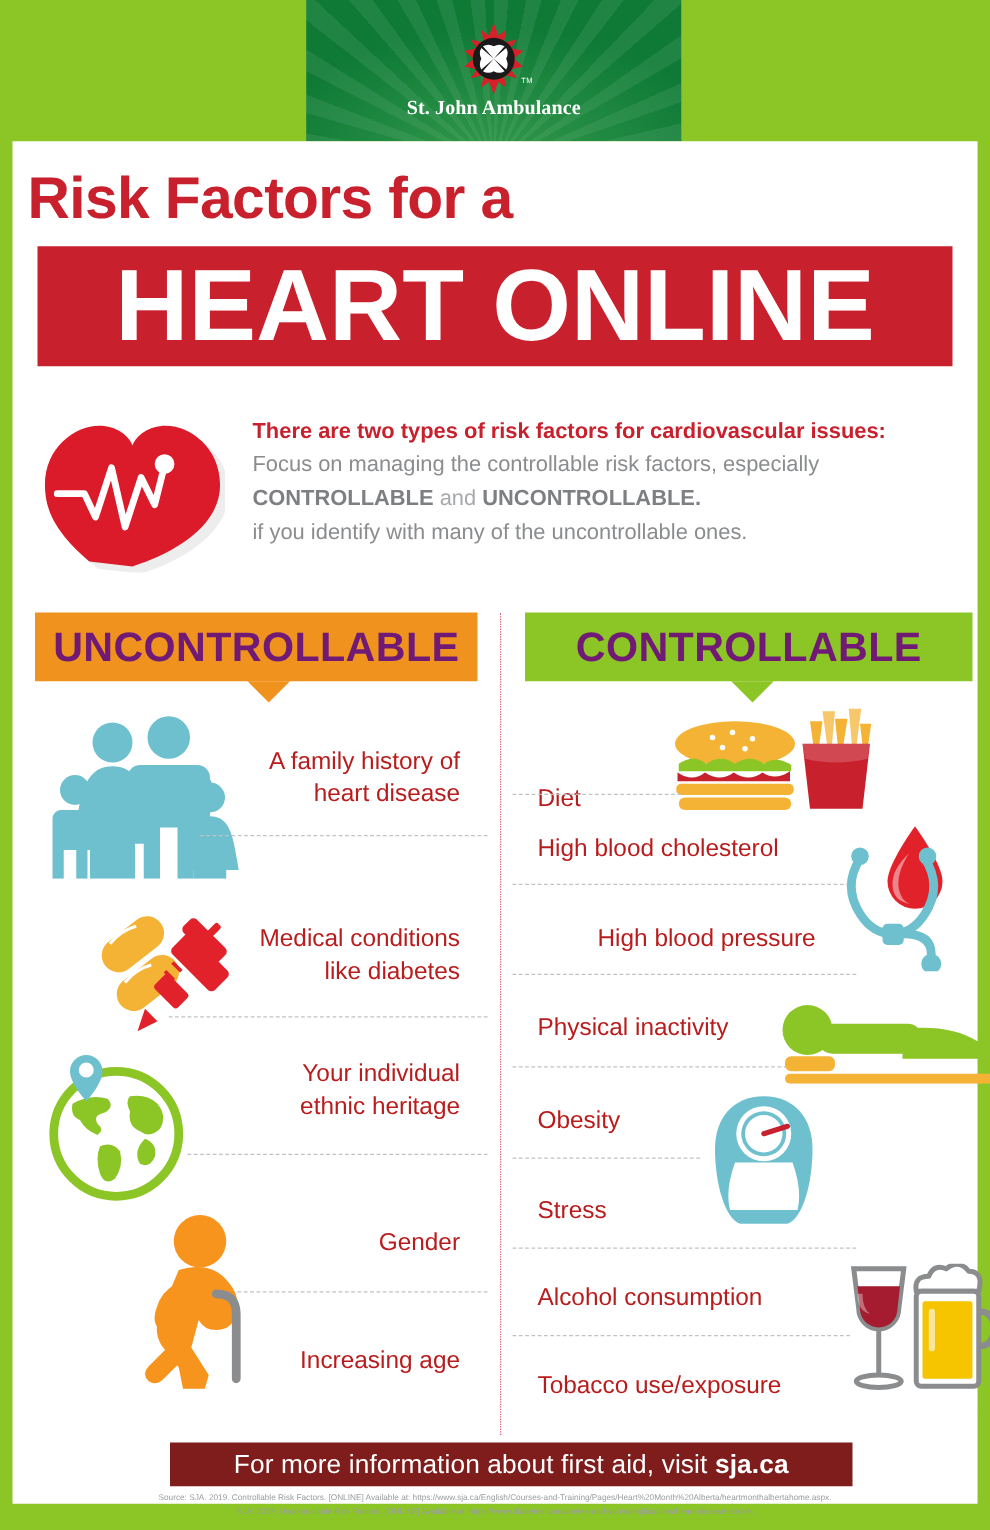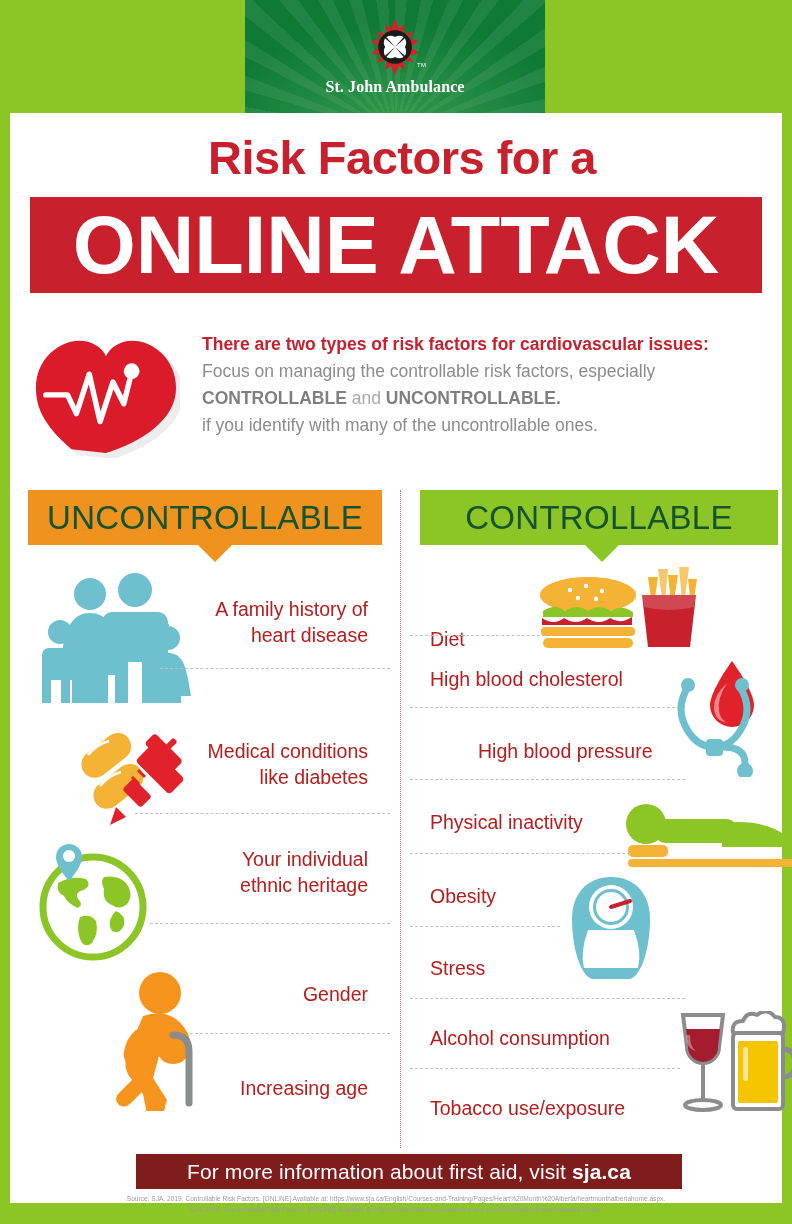--- a/index.html
+++ b/index.html
@@ -77,21 +77,21 @@
     width: 772px;
     height: 1090px;
     background: #ffffff;
   }
 
   
   .title-sub {
     position: absolute;
     left: 12px; right: 0;
     top: 17px;
-    text-align: center;
+    text-align: left;
     color: #C8202D;
     font-size: 47px;
     font-weight: bold;
     letter-spacing: -0.5px;
   }
   .title-bar {
     position: absolute;
     left: 20px;
     top: 84px;
     width: 732px;
@@ -137,23 +137,23 @@
   
   .banner {
     position: absolute;
     height: 55px;
     display: flex;
     align-items: center;
   }
   .banner-text {
     width: 100%;
     text-align: center;
-    color: #14532d;
+    color: #701a75;
     font-size: 33px;
-    font-weight: 400;
+    font-weight: 700;
     letter-spacing: .3px;
   }
   .banner-tip {
     position: absolute;
     top: 55px;
     width: 0; height: 0;
     border-left: 17px solid transparent;
     border-right: 17px solid transparent;
   }
   .banner-unc { left: 18px; top: 377px; width: 354px; background: #F0921E; }
@@ -237,21 +237,21 @@
                                M50 50 L34 64 Q30 57 34 50 Q30 43 34 36 Z"></path>
     </svg>
     <span class="logo-tm">TM</span>
     <div class="logo-word">St. John Ambulance</div>
   </div>
 
   <div class="canvas">
 
     <div class="title-sub">Risk Factors for a</div>
     <div class="title-bar">
-      <span class="title-main">ONLINE ATTACK</span>
+      <span class="title-main">HEART ONLINE</span>
     </div>
 
     <svg class="intro-heart" viewBox="0 0 150 140">
       <path d="M40 132 C 12 108 4 90 4 70 C 4 40 28 22 48 22 C 62 22 72 30 75 38 C 78 30 88 22 102 22 C 122 22 146 40 146 70 C 146 102 112 124 75 136 Z" fill="#000" opacity="0.07" transform="translate(7,6)"></path>
       <path d="M40 132 C 12 108 4 90 4 70 C 4 40 28 22 48 22 C 62 22 72 30 75 38 C 78 30 88 22 102 22 C 122 22 146 40 146 70 C 146 102 112 124 75 136 Z" fill="#DB1B2A"></path>
       <polyline points="14,77 36,77 45,96 58,56 69,104 82,64 93,86 100,58" fill="none" stroke="#ffffff" stroke-width="5.5" stroke-linecap="round" stroke-linejoin="round"></polyline>
       <circle cx="101" cy="53" r="8" fill="#ffffff"></circle>
     </svg>
 
     <div class="intro-text">

